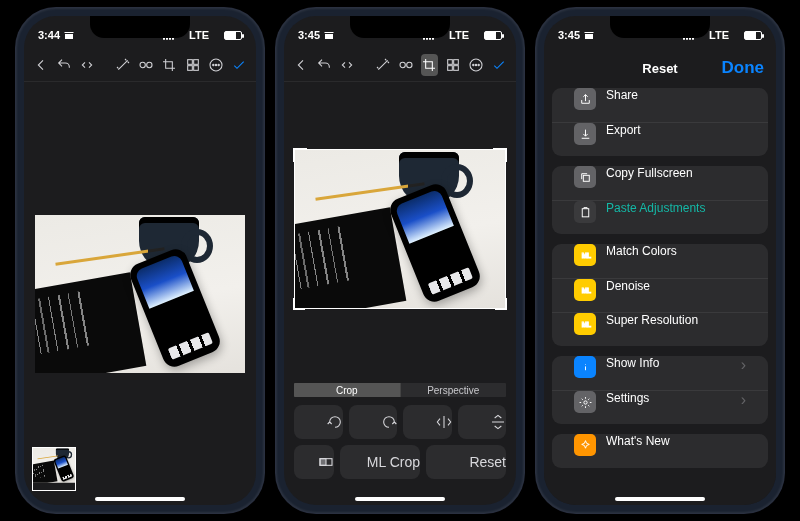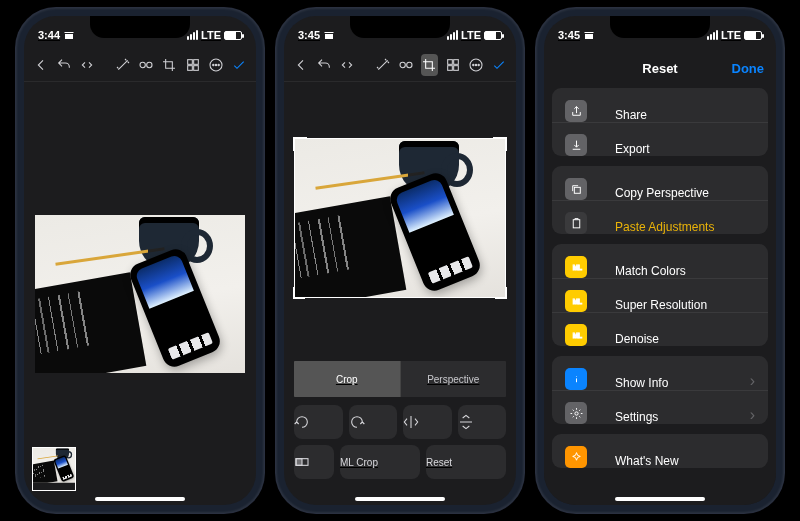--- a/index.html
+++ b/index.html
@@ -25,21 +25,20 @@
   }
   .screen {
     width: 100%;
     height: 100%;
     background: #1c1c1e;
     border-radius: 32px;
     overflow: hidden;
     position: relative;
     display: flex;
     flex-direction: column;
-    text-decoration: underline;
   }
   .notch {
     position: absolute;
     top: 0; left: 50%;
     transform: translateX(-50%);
     width: 100px; height: 22px;
     background: #000;
     border-radius: 0 0 14px 14px;
     z-index: 10;
   }
@@ -47,21 +46,21 @@
     height: 32px;
     display: flex;
     justify-content: space-between;
     align-items: center;
     padding: 6px 14px 0;
     color: #fff;
     font-size: 11px;
     font-weight: 600;
   }
   .status-left { display:flex; align-items:center; gap:3px; }
-  .status-right { display:flex; align-items:center; gap:3px; }
+  .status-right { display:flex; align-items:center; gap:15px; }
   .sig-bars { display:flex; align-items:flex-end; gap:1px; }
   .sig-bars span { width:2px; background:#fff; border-radius:1px; }
   .sig-bars span:nth-child(1){height:4px;} .sig-bars span:nth-child(2){height:6px;}
   .sig-bars span:nth-child(3){height:8px;} .sig-bars span:nth-child(4){height:10px;}
   .batt { width:18px; height:9px; border:1px solid #fff; border-radius:2px; position:relative; }
   .batt::after { content:""; position:absolute; right:-3px; top:2px; width:2px; height:4px; background:#fff; border-radius:1px; }
   .batt-fill { display:block; width:70%; height:100%; background:#fff; }
 
   
   .toolbar {
@@ -118,46 +117,46 @@
   .crop-box .h2{bottom:-2px;right:-2px;border-left:none;border-top:none;}
 
   
   .thumb { position:absolute; bottom:14px; left:8px; width:44px; height:44px; border:1.5px solid #fff; overflow:hidden; }
 
   .home-ind { position:absolute; bottom:4px; left:50%; transform:translateX(-50%);
     width:90px; height:4px; background:#fff; border-radius:3px; }
 
   
   .bottom-pane { padding:8px 10px 20px; }
-  .seg { display:flex; background:#2c2c2e; border-radius:1px; overflow:hidden; height:36px; margin-bottom:8px;}
+  .seg { display:flex; background:#2c2c2e; border-radius:1px; overflow:hidden; height:14px; margin-bottom:8px;}
   .seg div { flex:1; display:flex; align-items:center; justify-content:center; font-size:10px; color:#c8c8cc; position:relative;}
   .seg div.sel { background:#555; color:#fff; }
   .seg div + div { border-left:0.5px solid #444; }
   .btn-row { display:flex; gap:6px; margin-bottom:6px; }
-  .sq-btn { flex:1; height:34px; background:#2c2c2e; border-radius:8px; display:flex; align-items:center; justify-content:flex-start; color:#d8d8dc; font-size:10px; gap:4px;}
+  .sq-btn { flex:1; height:34px; background:#2c2c2e; border-radius:8px; display:flex; align-items:center; justify-content:flex-end; color:#d8d8dc; font-size:14px; gap:4px;}
   .sq-btn svg{width:16px;height:16px;stroke:currentColor;fill:none;stroke-width:1.6;}
   .sq-btn.wide { flex:2; }
 
   
   .sheet { position:absolute; inset:0; background:#1c1c1e; display:flex; flex-direction:column; }
   .sheet-hdr { height:40px; display:flex; align-items:center; justify-content:center; position:relative; color:#fff; font-size:13px; font-weight:600;}
-  .sheet-hdr .done { position:absolute; right:12px; color:#0a84ff; font-size:13px; font-weight:600;}
+  .sheet-hdr .done { position:absolute; right:12px; color:#0a84ff; font-size:17px; font-weight:600;}
   .sheet-body { flex:1; overflow:auto; padding:0 8px 20px; }
   .group { background:#2c2c2e; border-radius:9px; overflow:hidden; margin-bottom:10px; }
-  .row { height:34px; display:flex; align-items:flex-end; padding:0 13px; gap:28px; position:relative;}
+  .row { height:34px; display:flex; align-items:flex-start; padding:0 22px; gap:10px; position:relative;}
   .row + .row { border-top:0.5px solid #3a3a3c; }
   .row .ic { width:22px; height:22px; background:#545458; border-radius:5px; display:flex;align-items:center;justify-content:center; flex-shrink:0;}
   .row .ic.gray { background:#636366; }
   .row .ic.yellow { background:#ffcc00; }
   .row .ic.blue { background:#0a84ff; }
   .row .ic.orange { background:#ff9500; }
   .row .ic svg { width:13px; height:13px; stroke:#fff; fill:none; stroke-width:1.8;}
   .row .lbl { color:#fff; font-size:12px; }
   .row .chev { margin-left:auto; color:#636366; }
-  .row.dim .lbl { color:#eab308; }
+  .row.dim .lbl { color:#14b8a6; }
   .row.dim .ic { background:#3a3a3c; }
 
 </style>
 </head>
 <body>
 
 <div class="phone">
   <div class="screen">
     <div class="notch"></div>
     <div class="status-bar">
@@ -448,21 +447,21 @@
 
 
         <div class="group">
           <div class="row">
             <div class="ic gray">
                 <svg viewBox="0 0 24 24">
                   <rect x="8" y="8" width="11" height="11"></rect>
                   <path d="M5 15V5h10"></path>
                 </svg>
               </div>
-            <span class="lbl">Copy Perspective</span>
+            <span class="lbl">Copy Fullscreen</span>
           </div>
           <div class="row dim">
             <div class="ic">
                 <svg viewBox="0 0 24 24">
                   <rect x="6" y="5" width="12" height="15"></rect>
                   <path d="M9 5V3h6v2"></path>
                 </svg>
               </div>
             <span class="lbl">Paste Adjustments</span>
           </div>
@@ -476,29 +475,29 @@
                 </svg>
               </div>
             <span class="lbl">Match Colors</span>
           </div>
           <div class="row">
             <div class="ic yellow">
                 <svg viewBox="0 0 24 24" fill="#fff" stroke="none">
                   <text x="5" y="17" font-size="12" font-weight="700">ML</text>
                 </svg>
               </div>
-            <span class="lbl">Super Resolution</span>
+            <span class="lbl">Denoise</span>
           </div>
           <div class="row">
             <div class="ic yellow">
                 <svg viewBox="0 0 24 24" fill="#fff" stroke="none">
                   <text x="5" y="17" font-size="12" font-weight="700">ML</text>
                 </svg>
               </div>
-            <span class="lbl">Denoise</span>
+            <span class="lbl">Super Resolution</span>
           </div>
         </div>
 
         <div class="group">
           <div class="row">
             <div class="ic blue">
                 <svg viewBox="0 0 24 24">
                   <path d="M12 10v7M12 6v1"></path>
                 </svg>
               </div>

